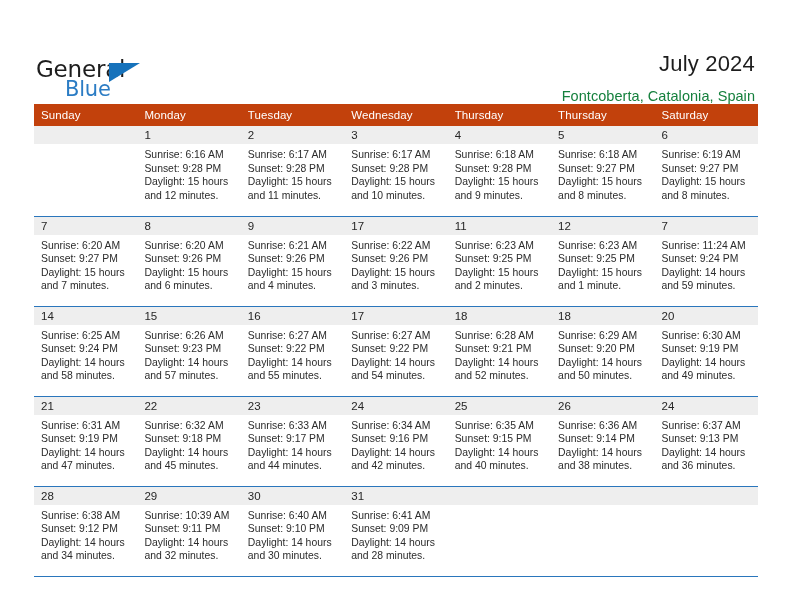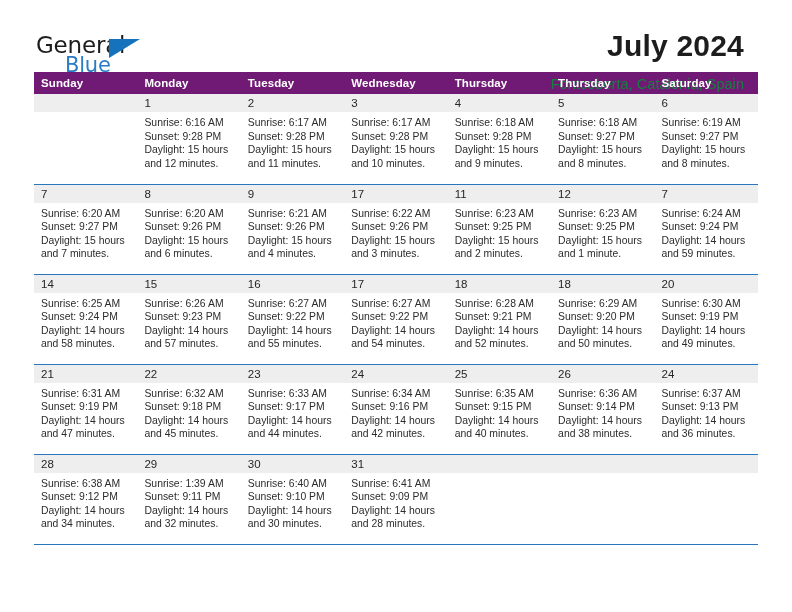--- a/index.html
+++ b/index.html
@@ -17,25 +17,25 @@
   .page {
     position: relative;
     width: 792px;
     height: 612px;
     box-sizing: border-box;
   }
 
   
   .header {
     display: flex;
-    align-items: flex-start;
+    align-items: flex-end;
     justify-content: space-between;
-    padding: 28px 48px 0 34px;
-    box-sizing: border-box;
-    height: 72px;
+    padding: 28px 37px 0 34px;
+    box-sizing: border-box;
+    height: 104px;
   }
   .brand {
     position: relative;
     width: 150px;
     height: 52px;
   }
   .brand-general {
     position: absolute;
     left: 2px;
     top: 4px;
@@ -60,22 +60,22 @@
     width: 0;
     height: 0;
     border-left: 31px solid #1672bb;
     border-bottom: 19px solid transparent;
   }
   .title-block {
     text-align: right;
     padding-top: 1px;
   }
   .cal-title {
-    font-size: 30px;
-    font-weight: bold;
+    font-size: 22px;
+    font-weight: normal;
     color: #1d1d1d;
     line-height: 1.15;
     letter-spacing: 0.2px;
   }
   .cal-subtitle {
     font-size: 14.5px;
     color: #15803d;
     margin-top: 12px;
     letter-spacing: 0.05px;
   }
@@ -85,24 +85,24 @@
     margin: 0 34px;
     width: 724px;
     box-sizing: border-box;
   }
   table.cal {
     width: 100%;
     border-collapse: collapse;
     table-layout: fixed;
   }
   table.cal th {
-    background: #701a75;
+    background: #c2410c;
     color: #ffffff;
     font-size: 11.5px;
-    font-weight: bold;
+    font-weight: normal;
     text-align: left;
     padding: 5px 0 5px 7px;
     height: 20px;
     box-sizing: border-box;
     letter-spacing: 0.1px;
   }
   td.daycell {
     vertical-align: top;
     padding: 0;
     height: 90px;
@@ -282,21 +282,21 @@
               <div class="cell-lines">
                 <div>Sunrise: 6:23 AM</div>
                 <div>Sunset: 9:25 PM</div>
                 <div>Daylight: 15 hours</div>
                 <div>and 1 minute.</div>
               </div>
             </td>
             <td class="daycell">
               <div class="daynum-band">7</div>
               <div class="cell-lines">
-                <div>Sunrise: 6:24 AM</div>
+                <div>Sunrise: 11:24 AM</div>
                 <div>Sunset: 9:24 PM</div>
                 <div>Daylight: 14 hours</div>
                 <div>and 59 minutes.</div>
               </div>
             </td>
           </tr>
           <tr>
             <td class="daycell">
               <div class="daynum-band">14</div>
               <div class="cell-lines">
@@ -432,21 +432,21 @@
               <div class="cell-lines">
                 <div>Sunrise: 6:38 AM</div>
                 <div>Sunset: 9:12 PM</div>
                 <div>Daylight: 14 hours</div>
                 <div>and 34 minutes.</div>
               </div>
             </td>
             <td class="daycell">
               <div class="daynum-band">29</div>
               <div class="cell-lines">
-                <div>Sunrise: 1:39 AM</div>
+                <div>Sunrise: 10:39 AM</div>
                 <div>Sunset: 9:11 PM</div>
                 <div>Daylight: 14 hours</div>
                 <div>and 32 minutes.</div>
               </div>
             </td>
             <td class="daycell">
               <div class="daynum-band">30</div>
               <div class="cell-lines">
                 <div>Sunrise: 6:40 AM</div>
                 <div>Sunset: 9:10 PM</div>

